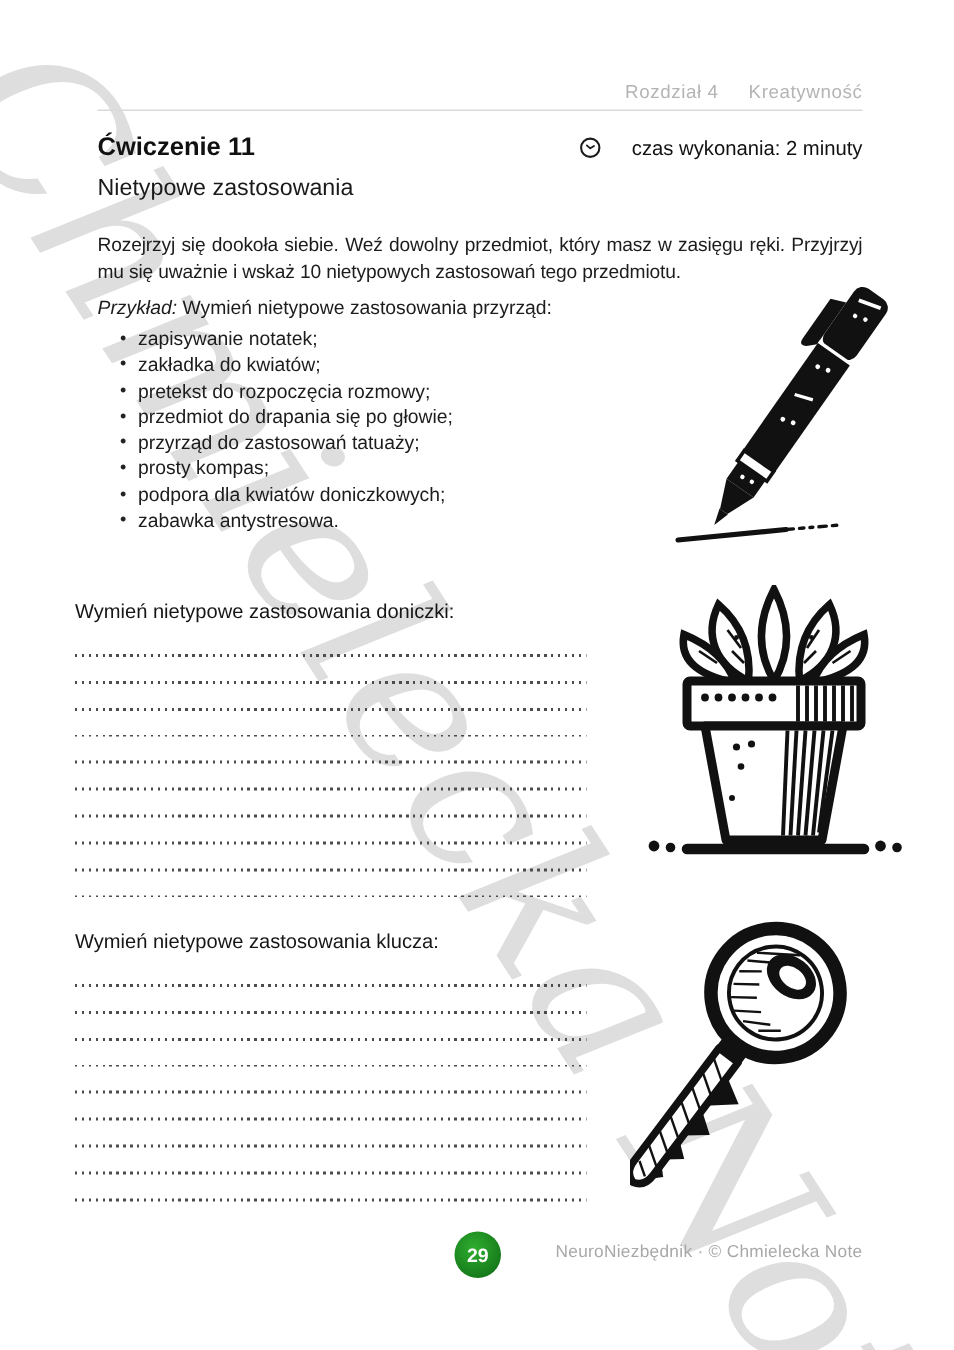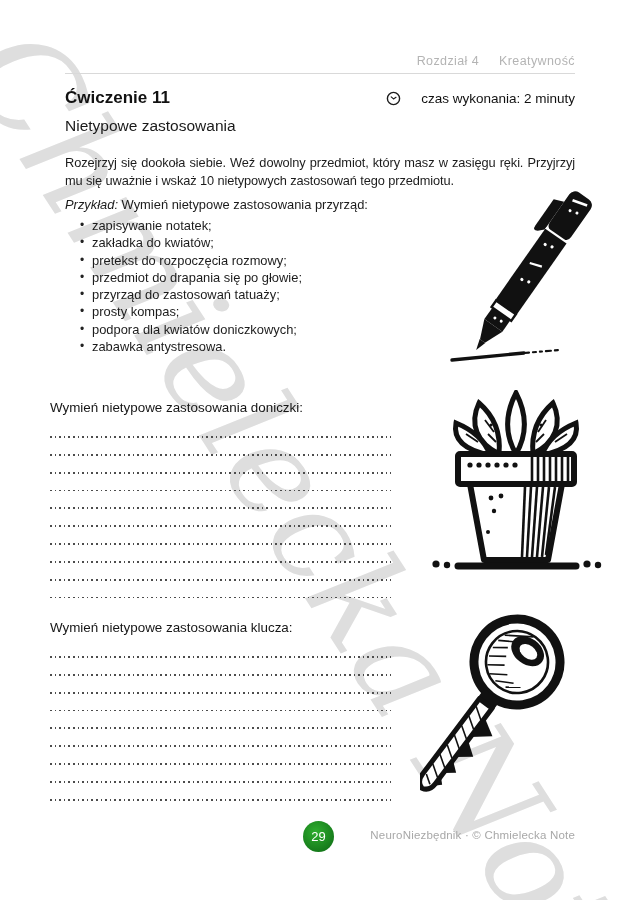--- a/index.html
+++ b/index.html
@@ -53,21 +53,21 @@
   
   .illus{position:absolute;z-index:1;}
   .pen-illus{left:436px;top:190px;}
   .pot-illus{left:428px;top:390px;}
   .key-illus{left:420px;top:612px;}
   
   .page-badge{
     left:303px;top:821px;width:31px;height:31px;border-radius:50%;
     background:radial-gradient(circle at 42% 36%,#2fae2f,#15791a 75%);
     display:flex;align-items:center;justify-content:center;
-    color:#fff;font-weight:normal;font-size:13px;text-align:right;
+    color:#fff;font-weight:bold;font-size:13px;text-align:right;
   }
   .credit{right:61px;top:829px;font-size:11.5px;color:#a8a8a8;letter-spacing:.2px;}
 </style>
 </head>
 <body>
 
 <div class="page">
 
   <div class="watermark">Chmielecka Note</div>
 

